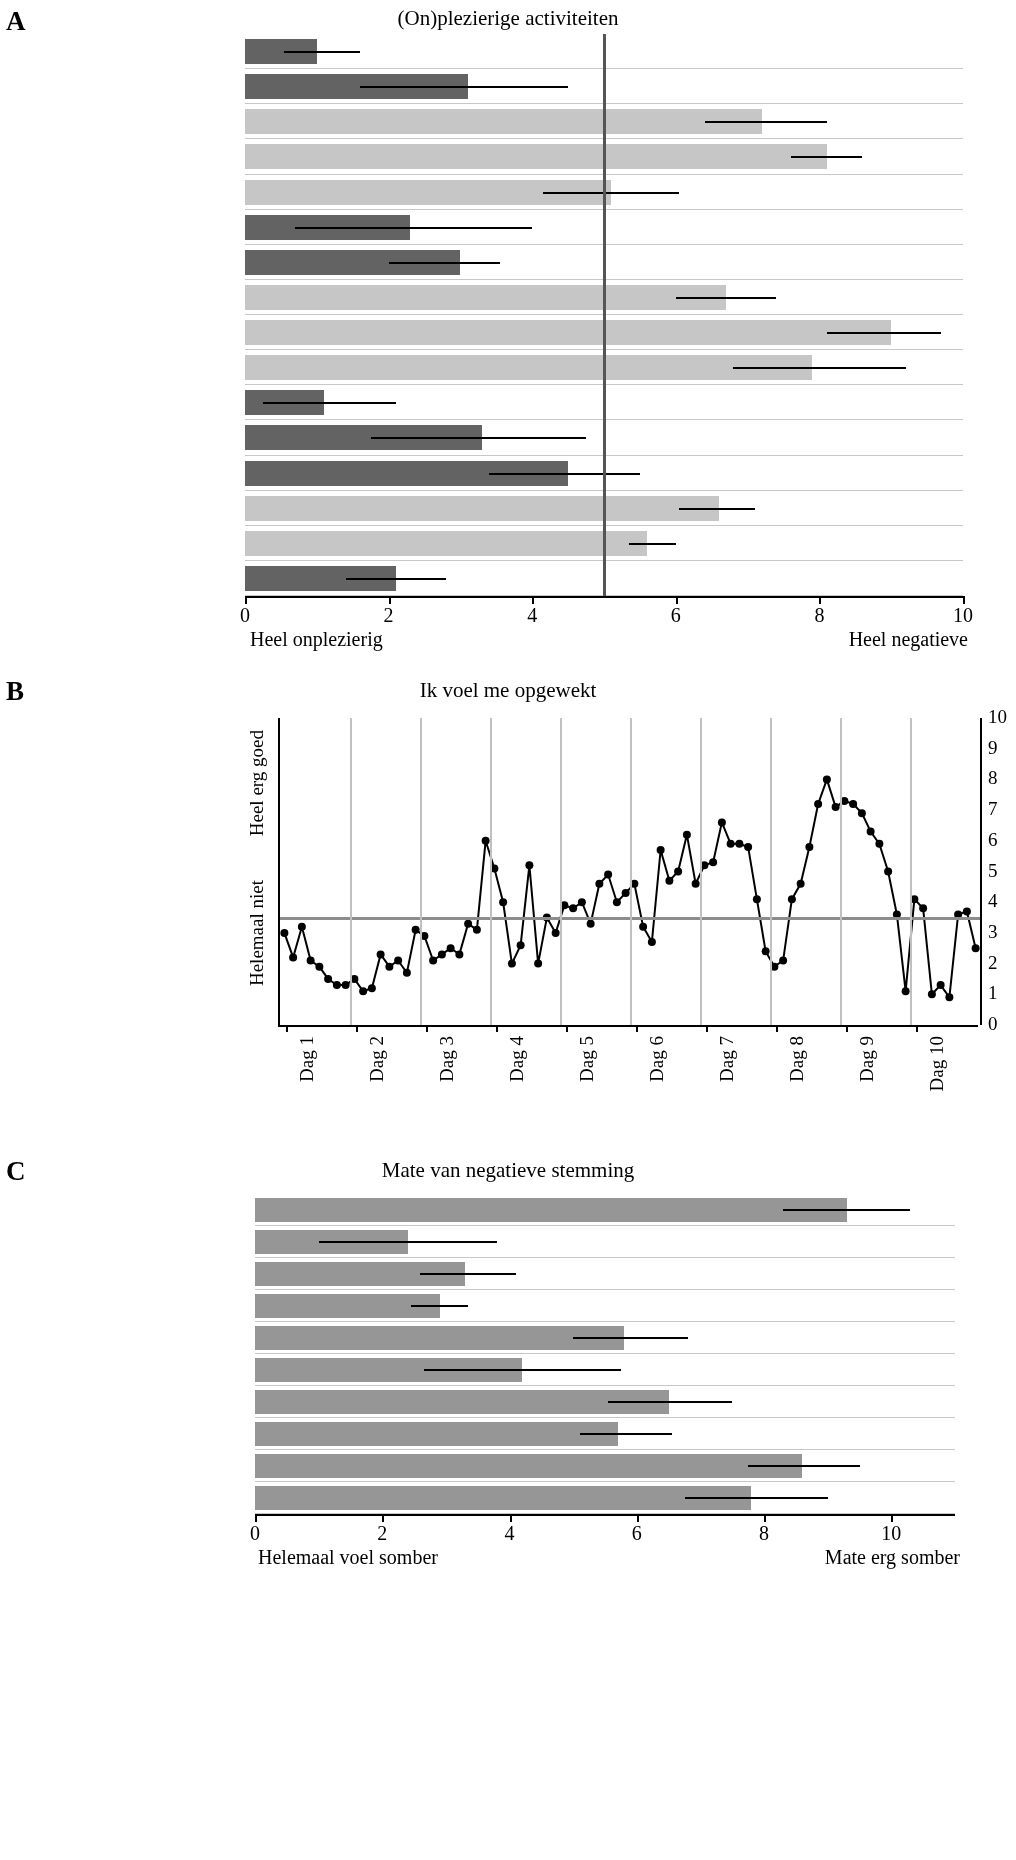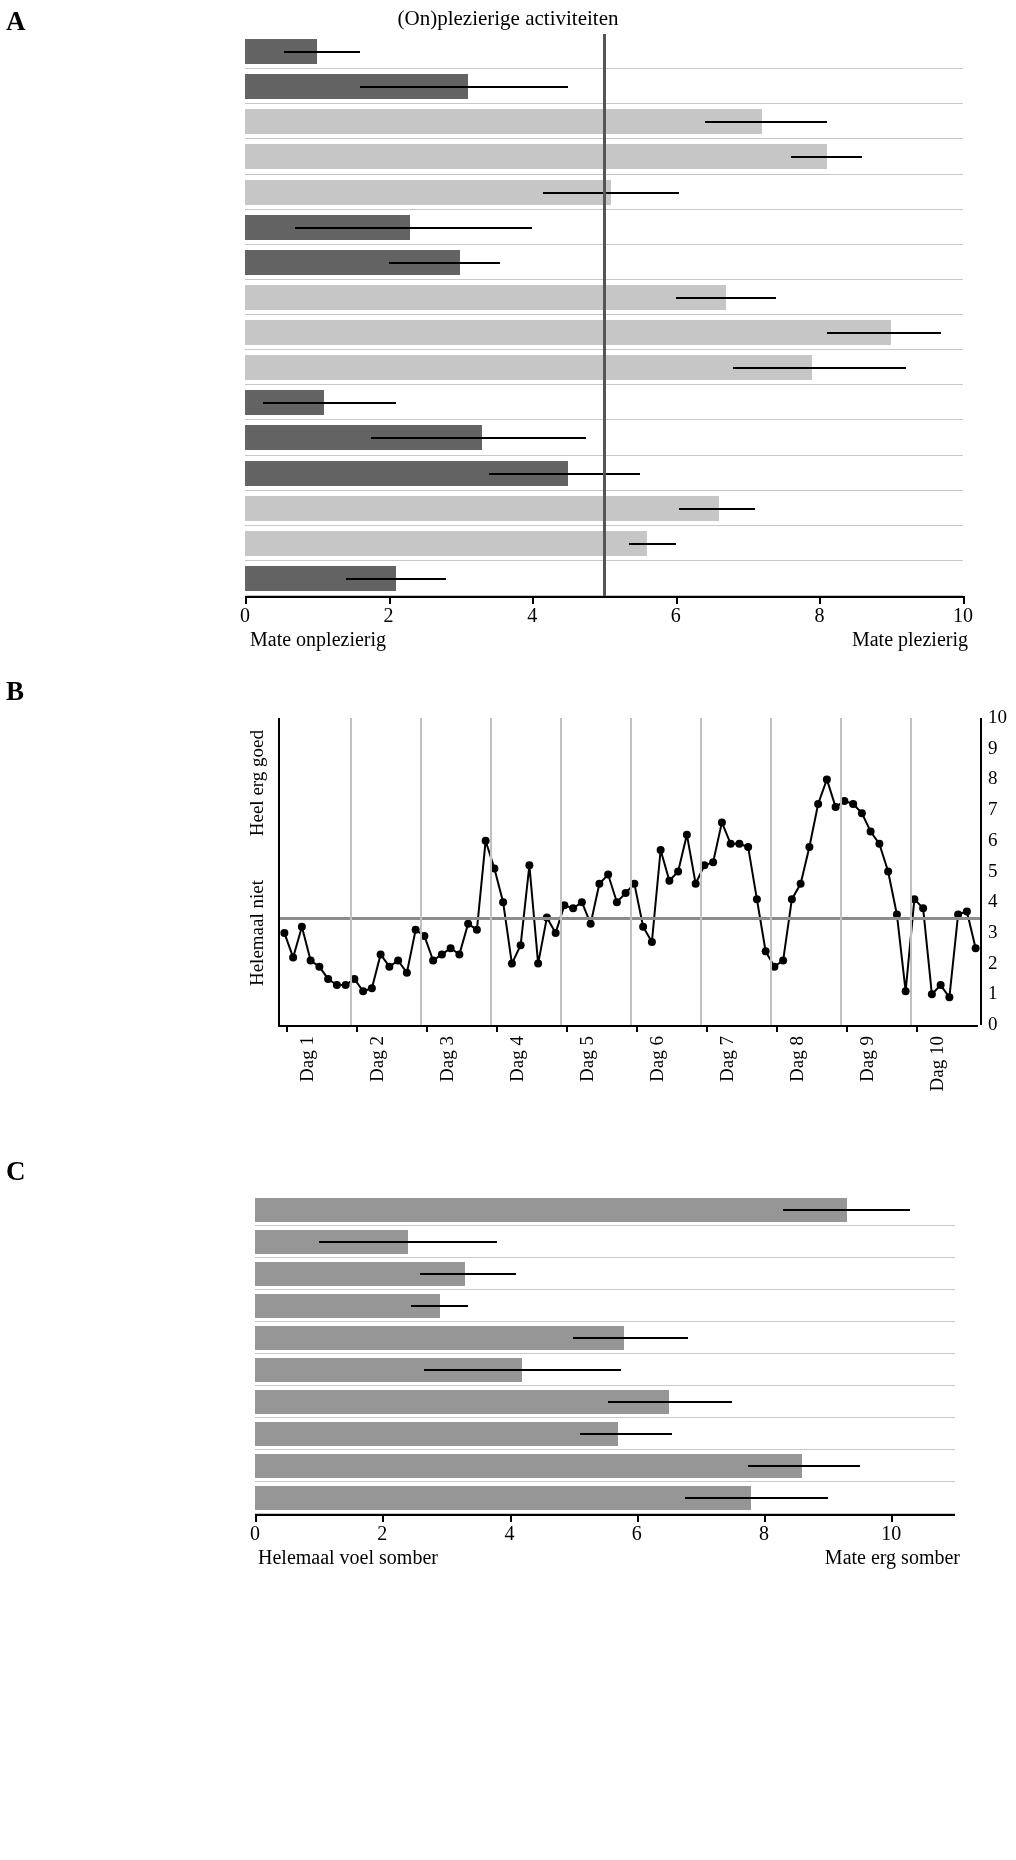--- a/index.html
+++ b/index.html
@@ -331,38 +331,39 @@
         <div class="errbar" style="left: 384.13px; width: 46.67px;"></div>
       </div>
       <div class="rowA" style="top: 526.875px;">
         <div class="gridline-h" style="top: 34.125px;"></div>
         <div class="barA bar-dark" style="width: 150.78px;"></div>
         <div class="errbar" style="left: 100.52px; width: 100.52px;"></div>
       </div>
       <div id="vrefA" style="left: 358px;"></div>
     </div>
   <div id="axisA-line"></div>
-  <div id="axisA-left-label">Mate onplezierig</div>
-  <div id="axisA-right-label">Mate plezierig</div>
+  <div id="axisA-left-label">Heel onplezierig</div>
+  <div id="axisA-right-label">Heel negatieve</div>
 <div class="tickA" style="left: 245px;"></div>
     <div class="ticklabelA" style="left: 245px;">0</div>
     <div class="tickA" style="left: 388.6px;"></div>
     <div class="ticklabelA" style="left: 388.6px;">2</div>
     <div class="tickA" style="left: 532.2px;"></div>
     <div class="ticklabelA" style="left: 532.2px;">4</div>
     <div class="tickA" style="left: 675.8px;"></div>
     <div class="ticklabelA" style="left: 675.8px;">6</div>
     <div class="tickA" style="left: 819.4px;"></div>
     <div class="ticklabelA" style="left: 819.4px;">8</div>
     <div class="tickA" style="left: 963px;"></div>
     <div class="ticklabelA" style="left: 963px;">10</div>
   </div>
 
 <div class="panel" id="panel-b">
   <div class="panel-letter" id="letter-b">B</div>
+  <div class="panel-title" id="title-b">Ik voel me opgewekt</div>
   <div class="plotB" id="plotB">
     <div id="hrefB" style="top: 198.55px;"></div>
     <svg id="lineB" width="700" height="307">
         <polyline points="4.38,214.90 13.13,239.46 21.88,208.76 30.63,242.53 39.38,248.67 48.13,260.95 56.88,267.09 65.63,267.09 74.38,260.95 83.13,273.23 91.88,270.16 100.63,236.39 109.38,248.67 118.13,242.53 126.88,254.81 135.63,211.83 144.38,217.97 153.13,242.53 161.88,236.39 170.63,230.25 179.38,236.39 188.13,205.69 196.88,211.83 205.63,122.80 214.38,150.43 223.13,184.20 231.88,245.60 240.63,227.18 249.38,147.36 258.13,245.60 266.88,199.55 275.63,214.90 284.38,187.27 293.13,190.34 301.88,184.20 310.63,205.69 319.38,165.78 328.13,156.57 336.88,184.20 345.63,174.99 354.38,165.78 363.13,208.76 371.88,224.11 380.63,132.01 389.38,162.71 398.13,153.50 406.88,116.66 415.63,165.78 424.38,147.36 433.13,144.29 441.88,104.38 450.63,125.87 459.38,125.87 468.13,128.94 476.88,181.13 485.63,233.32 494.38,248.67 503.13,242.53 511.88,181.13 520.63,165.78 529.38,128.94 538.13,85.96 546.88,61.40 555.63,89.03 564.38,82.89 573.13,85.96 581.88,95.17 590.63,113.59 599.38,125.87 608.13,153.50 616.88,196.48 625.63,273.23 634.38,181.13 643.13,190.34 651.88,276.30 660.63,267.09 669.38,279.37 678.13,196.48 686.88,193.41 695.63,230.25" fill="none" stroke="#000000" stroke-width="2"></polyline>
         <circle cx="4.375" cy="214.9" r="4" fill="#000000"></circle>
         <circle cx="13.125" cy="239.45999999999998" r="4" fill="#000000"></circle>
         <circle cx="21.875" cy="208.76" r="4" fill="#000000"></circle>
         <circle cx="30.625" cy="242.52999999999997" r="4" fill="#000000"></circle>
         <circle cx="39.375" cy="248.67000000000002" r="4" fill="#000000"></circle>
         <circle cx="48.125" cy="260.95" r="4" fill="#000000"></circle>
@@ -482,20 +483,21 @@
     <div class="ylabelB-right" style="top: 138.1px;">7</div>
     <div class="ylabelB-right" style="top: 107.4px;">8</div>
     <div class="ylabelB-right" style="top: 76.7px;">9</div>
     <div class="ylabelB-right" style="top: 46px;">10</div>
     <div class="ylabelB-rot" style="left: 246px; top: 70px;">Heel erg goed</div>
     <div class="ylabelB-rot" style="left: 246px; top: 220px;">Helemaal niet</div>
   </div>
 
 <div class="panel" id="panel-c">
   <div class="panel-letter" id="letter-c">C</div>
+  <div class="panel-title" id="title-c">Mate van negatieve stemming</div>
   <div class="plotC" id="plotC">
       <div class="rowC" style="top: 0px; height: 32px;">
         <div class="gridline-h" style="width: 700px; top: 31px;"></div>
         <div class="barC" style="width: 591.818px; height: 24px;"></div>
         <div class="errbar" style="top: 15px; left: 528.182px; width: 127.273px;"></div>
       </div>
       <div class="rowC" style="top: 32px; height: 32px;">
         <div class="gridline-h" style="width: 700px; top: 31px;"></div>
         <div class="barC" style="width: 152.727px; height: 24px;"></div>
         <div class="errbar" style="top: 15px; left: 63.6364px; width: 178.182px;"></div>

